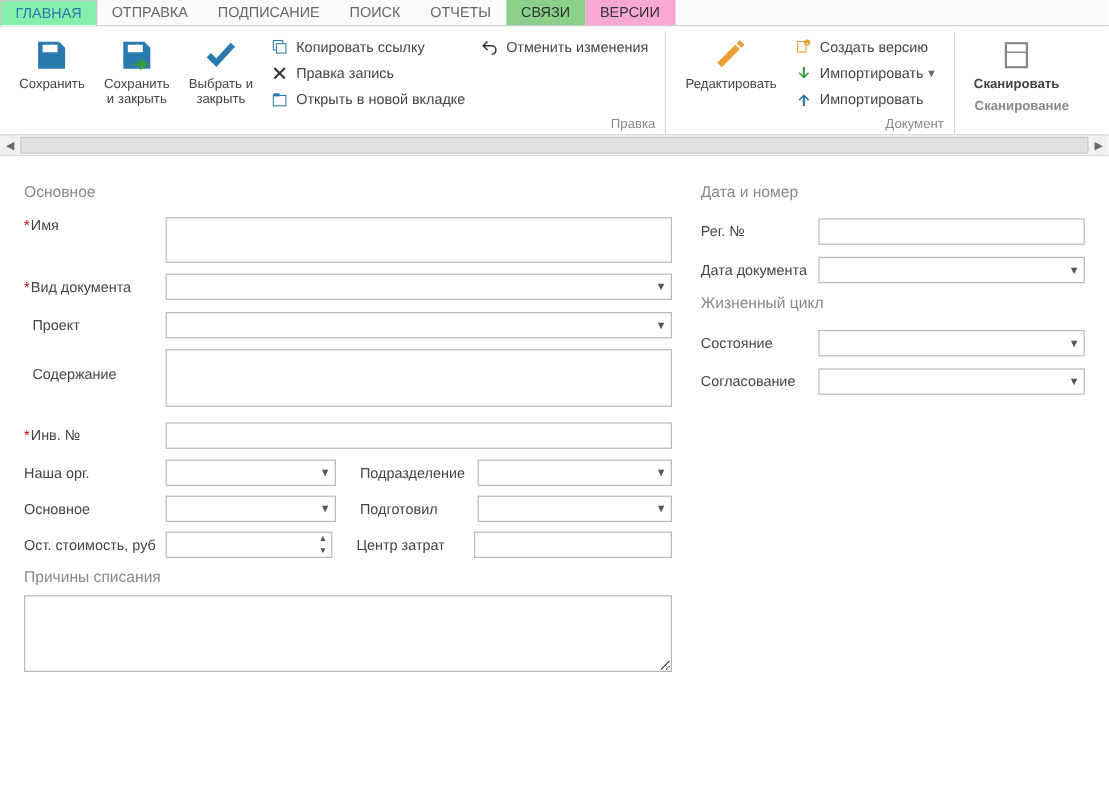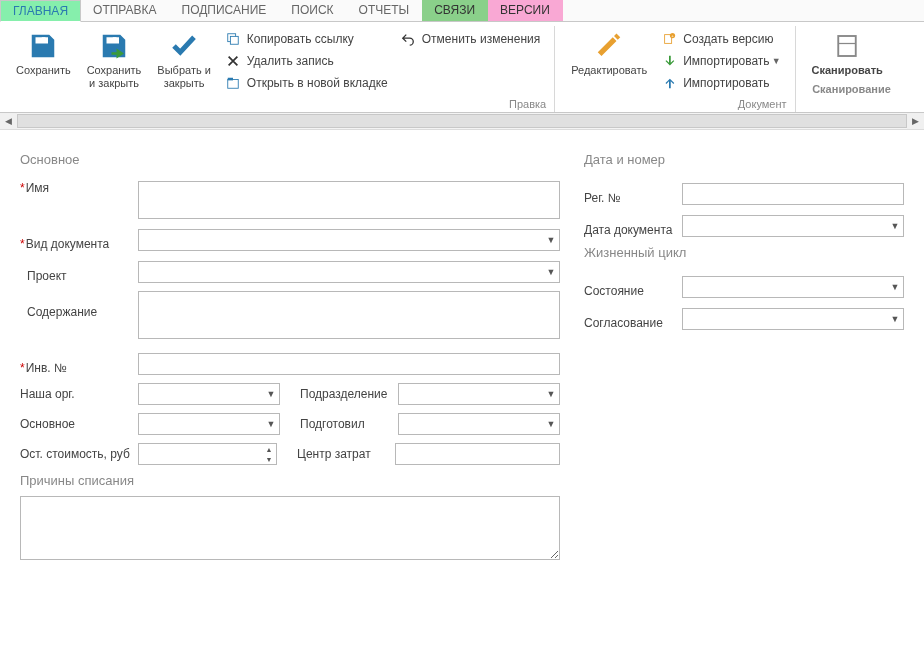--- a/index.html
+++ b/index.html
@@ -88,21 +88,21 @@
 }
 .hscroll-btn { width: 17px; display: flex; align-items: center; justify-content: center; color: #666; cursor: pointer; font-size: 9px; }
 .hscroll-track { flex: 1; background: #f4f4f4; position: relative; }
 .hscroll-thumb { position: absolute; left: 0; top: 1px; bottom: 1px; width: 100%; background: #e0e0e0; border: 1px solid #c8c8c8; }
 
 
 .form-area { display: flex; padding: 18px 20px; gap: 24px; background: #fff; height: 508px; }
 .col-left { flex: 1; }
 .col-right { width: 320px; }
 .section-title { font-size: 13px; color: #888; margin-bottom: 14px; margin-top: 4px; }
-.form-row { display: flex; align-items: flex-end; margin-bottom: 8px; min-height: 24px; }
+.form-row { display: flex; align-items: center; margin-bottom: 8px; min-height: 24px; }
 .form-label { width: 118px; font-size: 12px; color: #444; }
 .form-label.req::before { content: "*"; color: #c00; margin-right: 1px; }
 .form-input {
   flex: 1;
   border: 1px solid #b8b8b8;
   height: 22px;
   padding: 2px 4px;
   font-size: 12px;
   background: #fff;
 }
@@ -202,21 +202,21 @@
               </svg>
           </span>
           <span class="lbl">Копировать ссылку</span>
         </div>
         <div class="small-btn">
           <span class="icon">
             <svg width="14" height="14" viewBox="0 0 16 16">
                 <path stroke="#333" stroke-width="2" d="M3 3l10 10M13 3L3 13"></path>
               </svg>
           </span>
-          <span class="lbl">Удалить запись</span>
+          <span class="lbl">Правка запись</span>
         </div>
         <div class="small-btn">
           <span class="icon">
             <svg width="14" height="14" viewBox="0 0 16 16">
                 <rect x="2" y="4" width="12" height="10" fill="none" stroke="#2a7ab0"></rect>
                 <rect x="2" y="2" width="6" height="3" fill="#2a7ab0"></rect>
               </svg>
           </span>
           <span class="lbl">Открыть в новой вкладке</span>
         </div>

